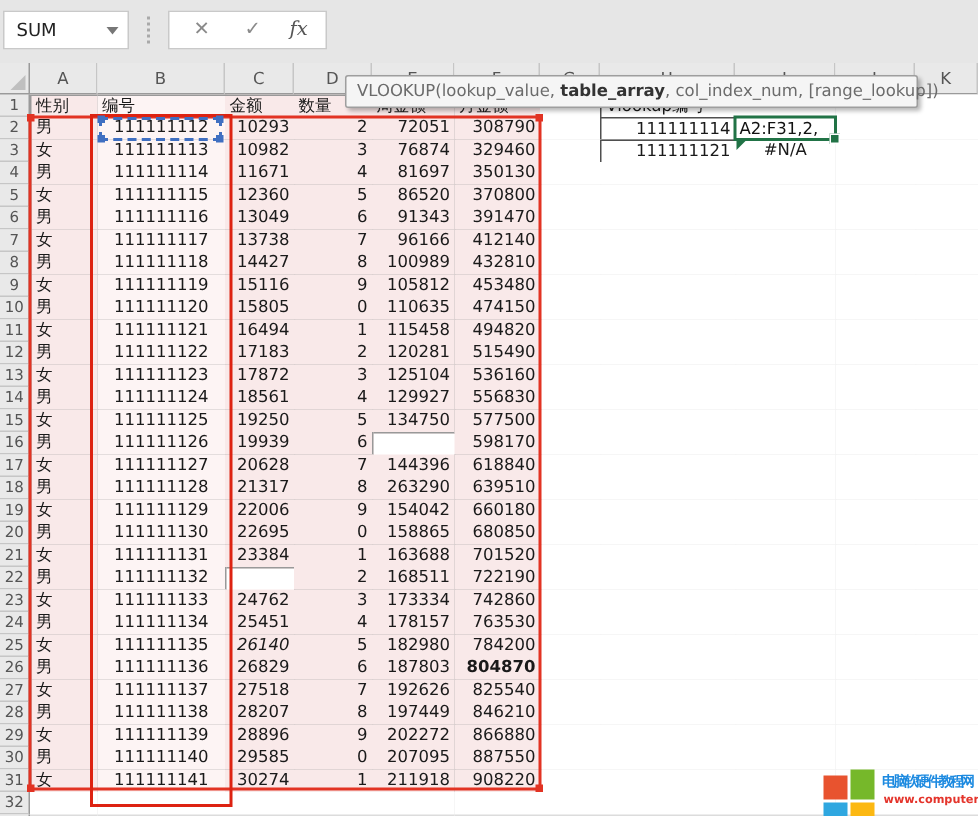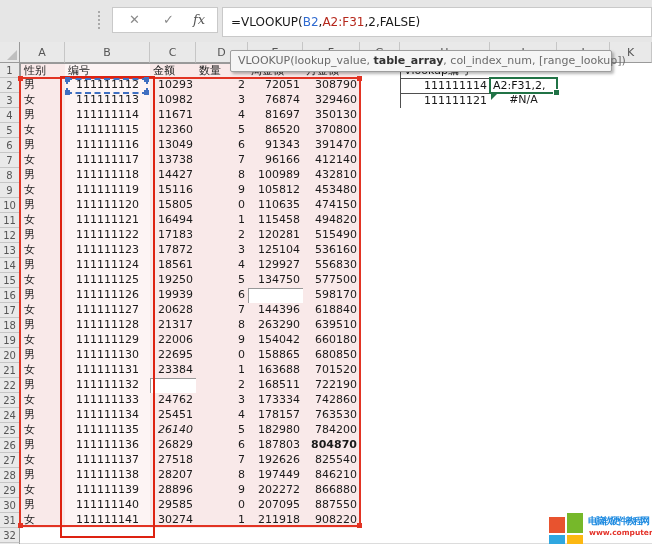--- a/index.html
+++ b/index.html
@@ -475,27 +475,29 @@
     <div class="cell ecell" style="left: 248px; top: 528px; width: 56px; height: 16px; position: absolute;"></div>
     <div class="cell ecell" style="left: 303px; top: 528px; width: 58px; height: 16px; position: absolute;"></div>
     <div class="cell ecell" style="left: 360px; top: 528px; width: 41px; height: 16px; position: absolute;"></div>
     <div class="cell ecell" style="left: 400px; top: 528px; width: 91px; height: 16px; position: absolute;"></div>
     <div class="cell ecell" style="left: 490px; top: 528px; width: 68px; height: 16px; position: absolute;"></div>
     <div class="cell ecell" style="left: 557px; top: 528px; width: 54px; height: 16px; position: absolute;"></div>
     <div class="cell ecell" style="left: 610px; top: 528px; width: 43px; height: 16px; position: absolute;"></div>
   </div>
 
 <div class="topbar">
+  <div class="namebox">
+    <span>SUM</span>
+    <span class="caret"></span>
+  </div>
   <div class="vsep"></div>
   <div class="fxbox">
     <span class="ic-cancel">✕</span>
     <span class="ic-enter">✓</span>
     <span class="ic-fx">fx</span>
-  </div>
-  <div class="formulabox"><span>=VLOOKUP(</span><span class="f-blue">B2</span><span>,</span><span class="f-red">A2:F31</span><span>,2,FALSE)</span>
   </div>
 </div>
 
 <div class="corner"></div>
 
 <div class="red-range">
   <span class="hdl red tl"></span>
   <span class="hdl red tr"></span>
   <span class="hdl red bl"></span>
   <span class="hdl red br"></span>

